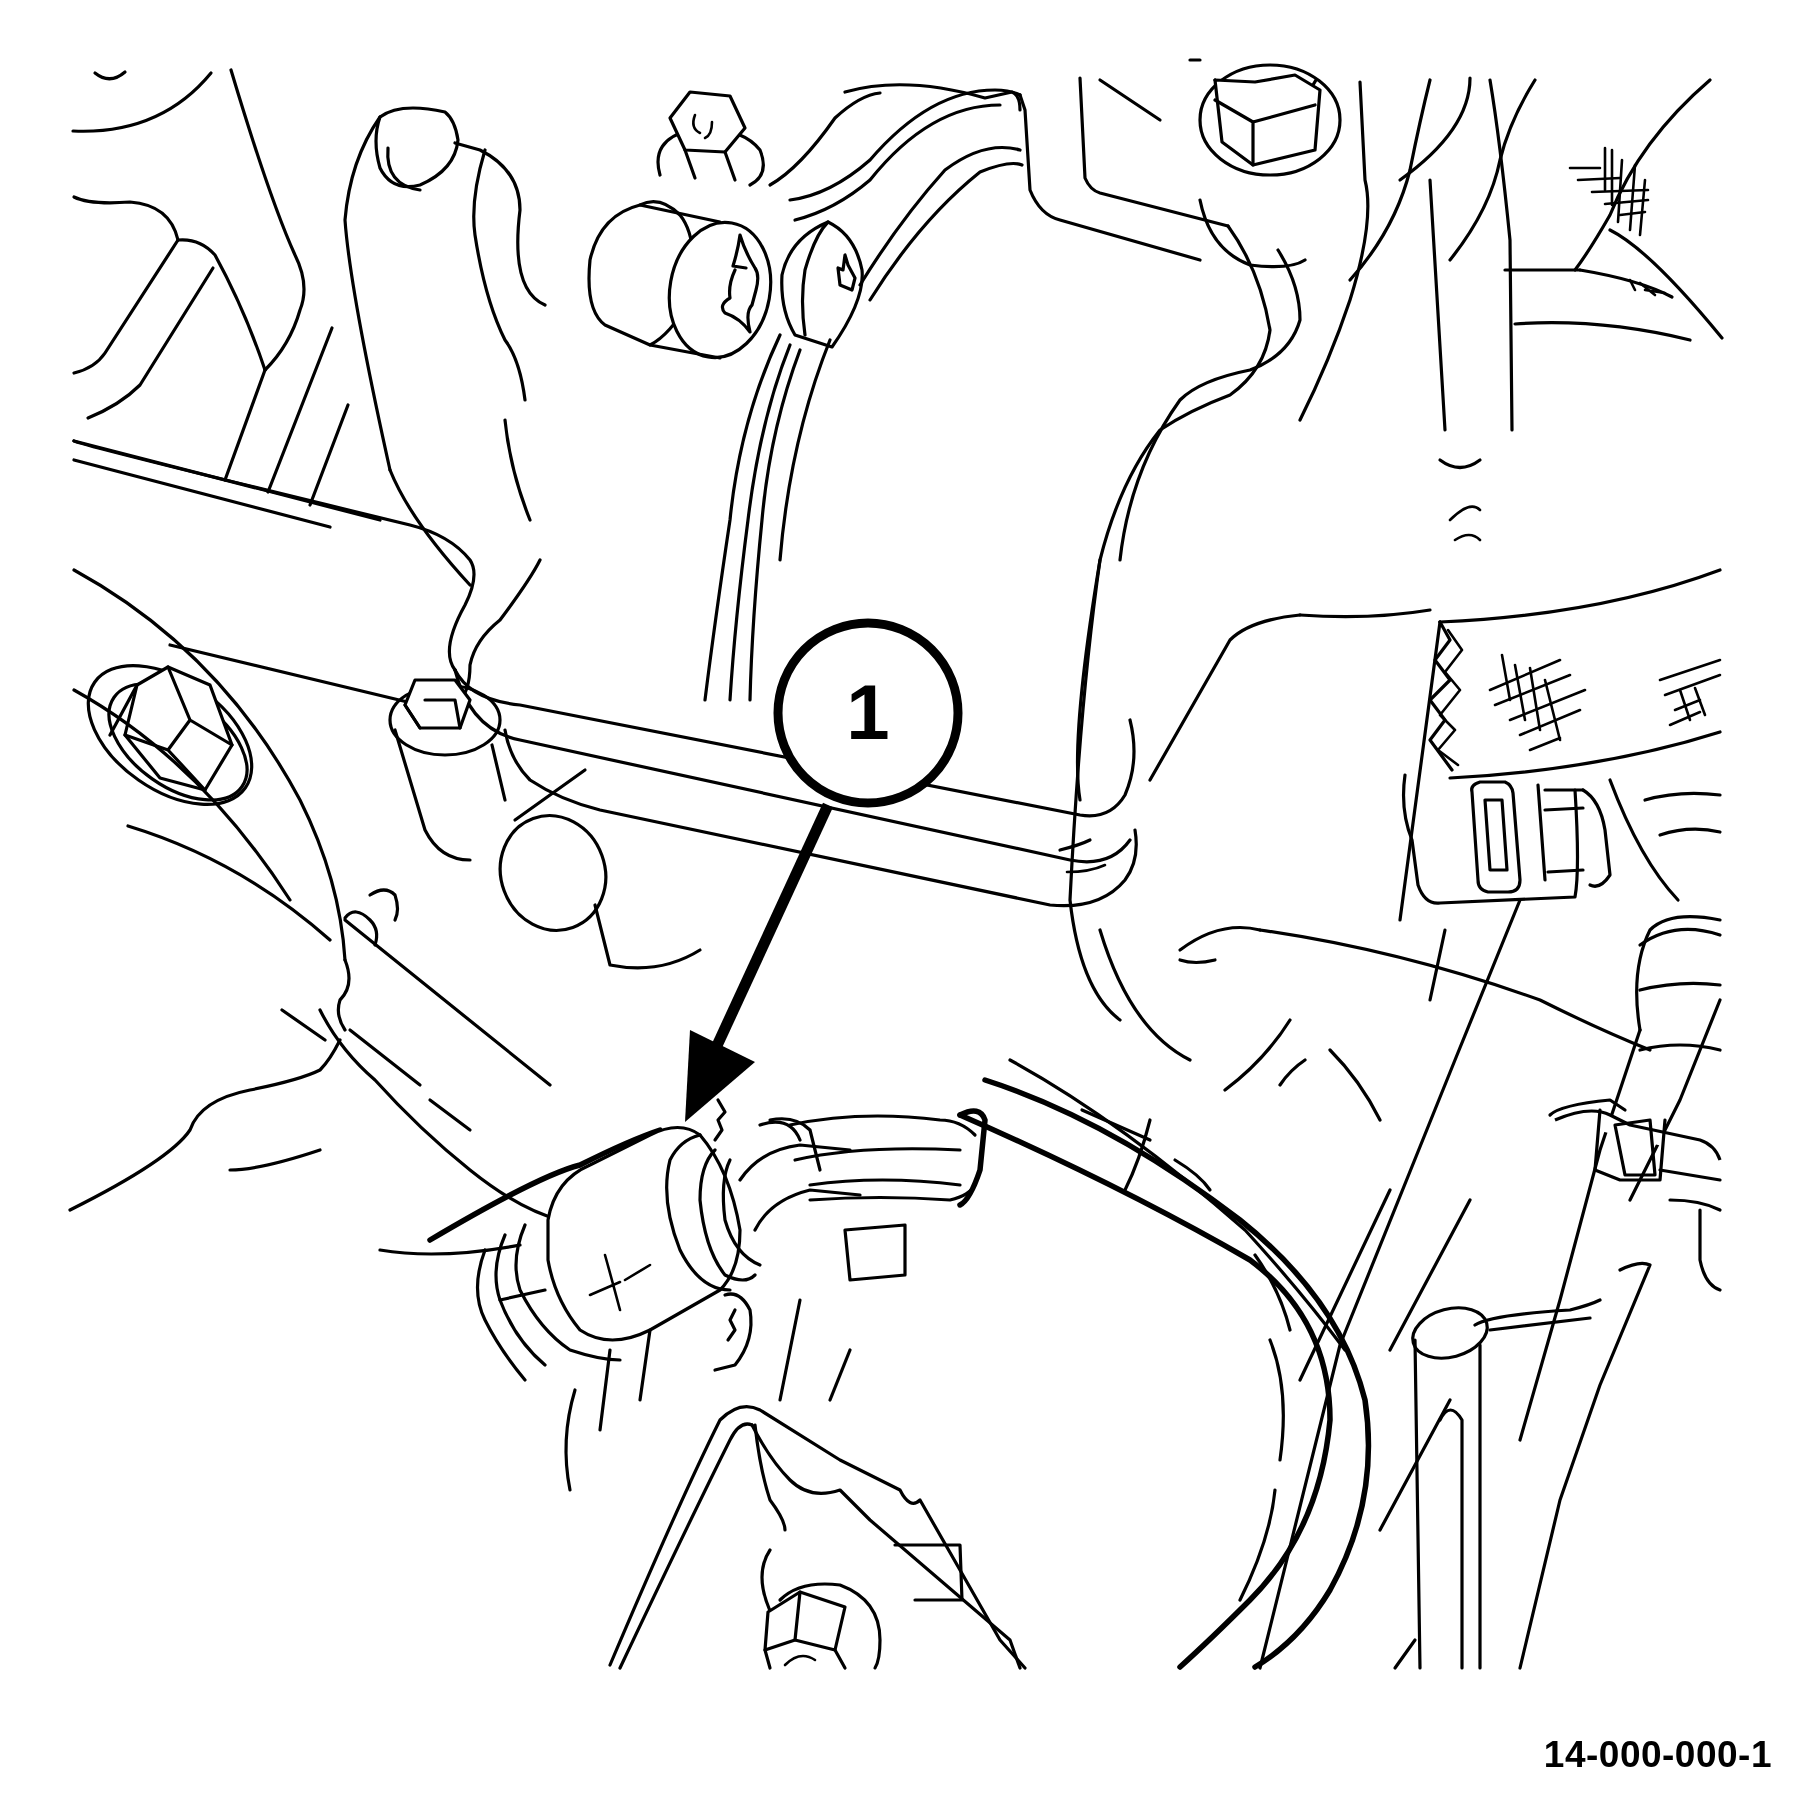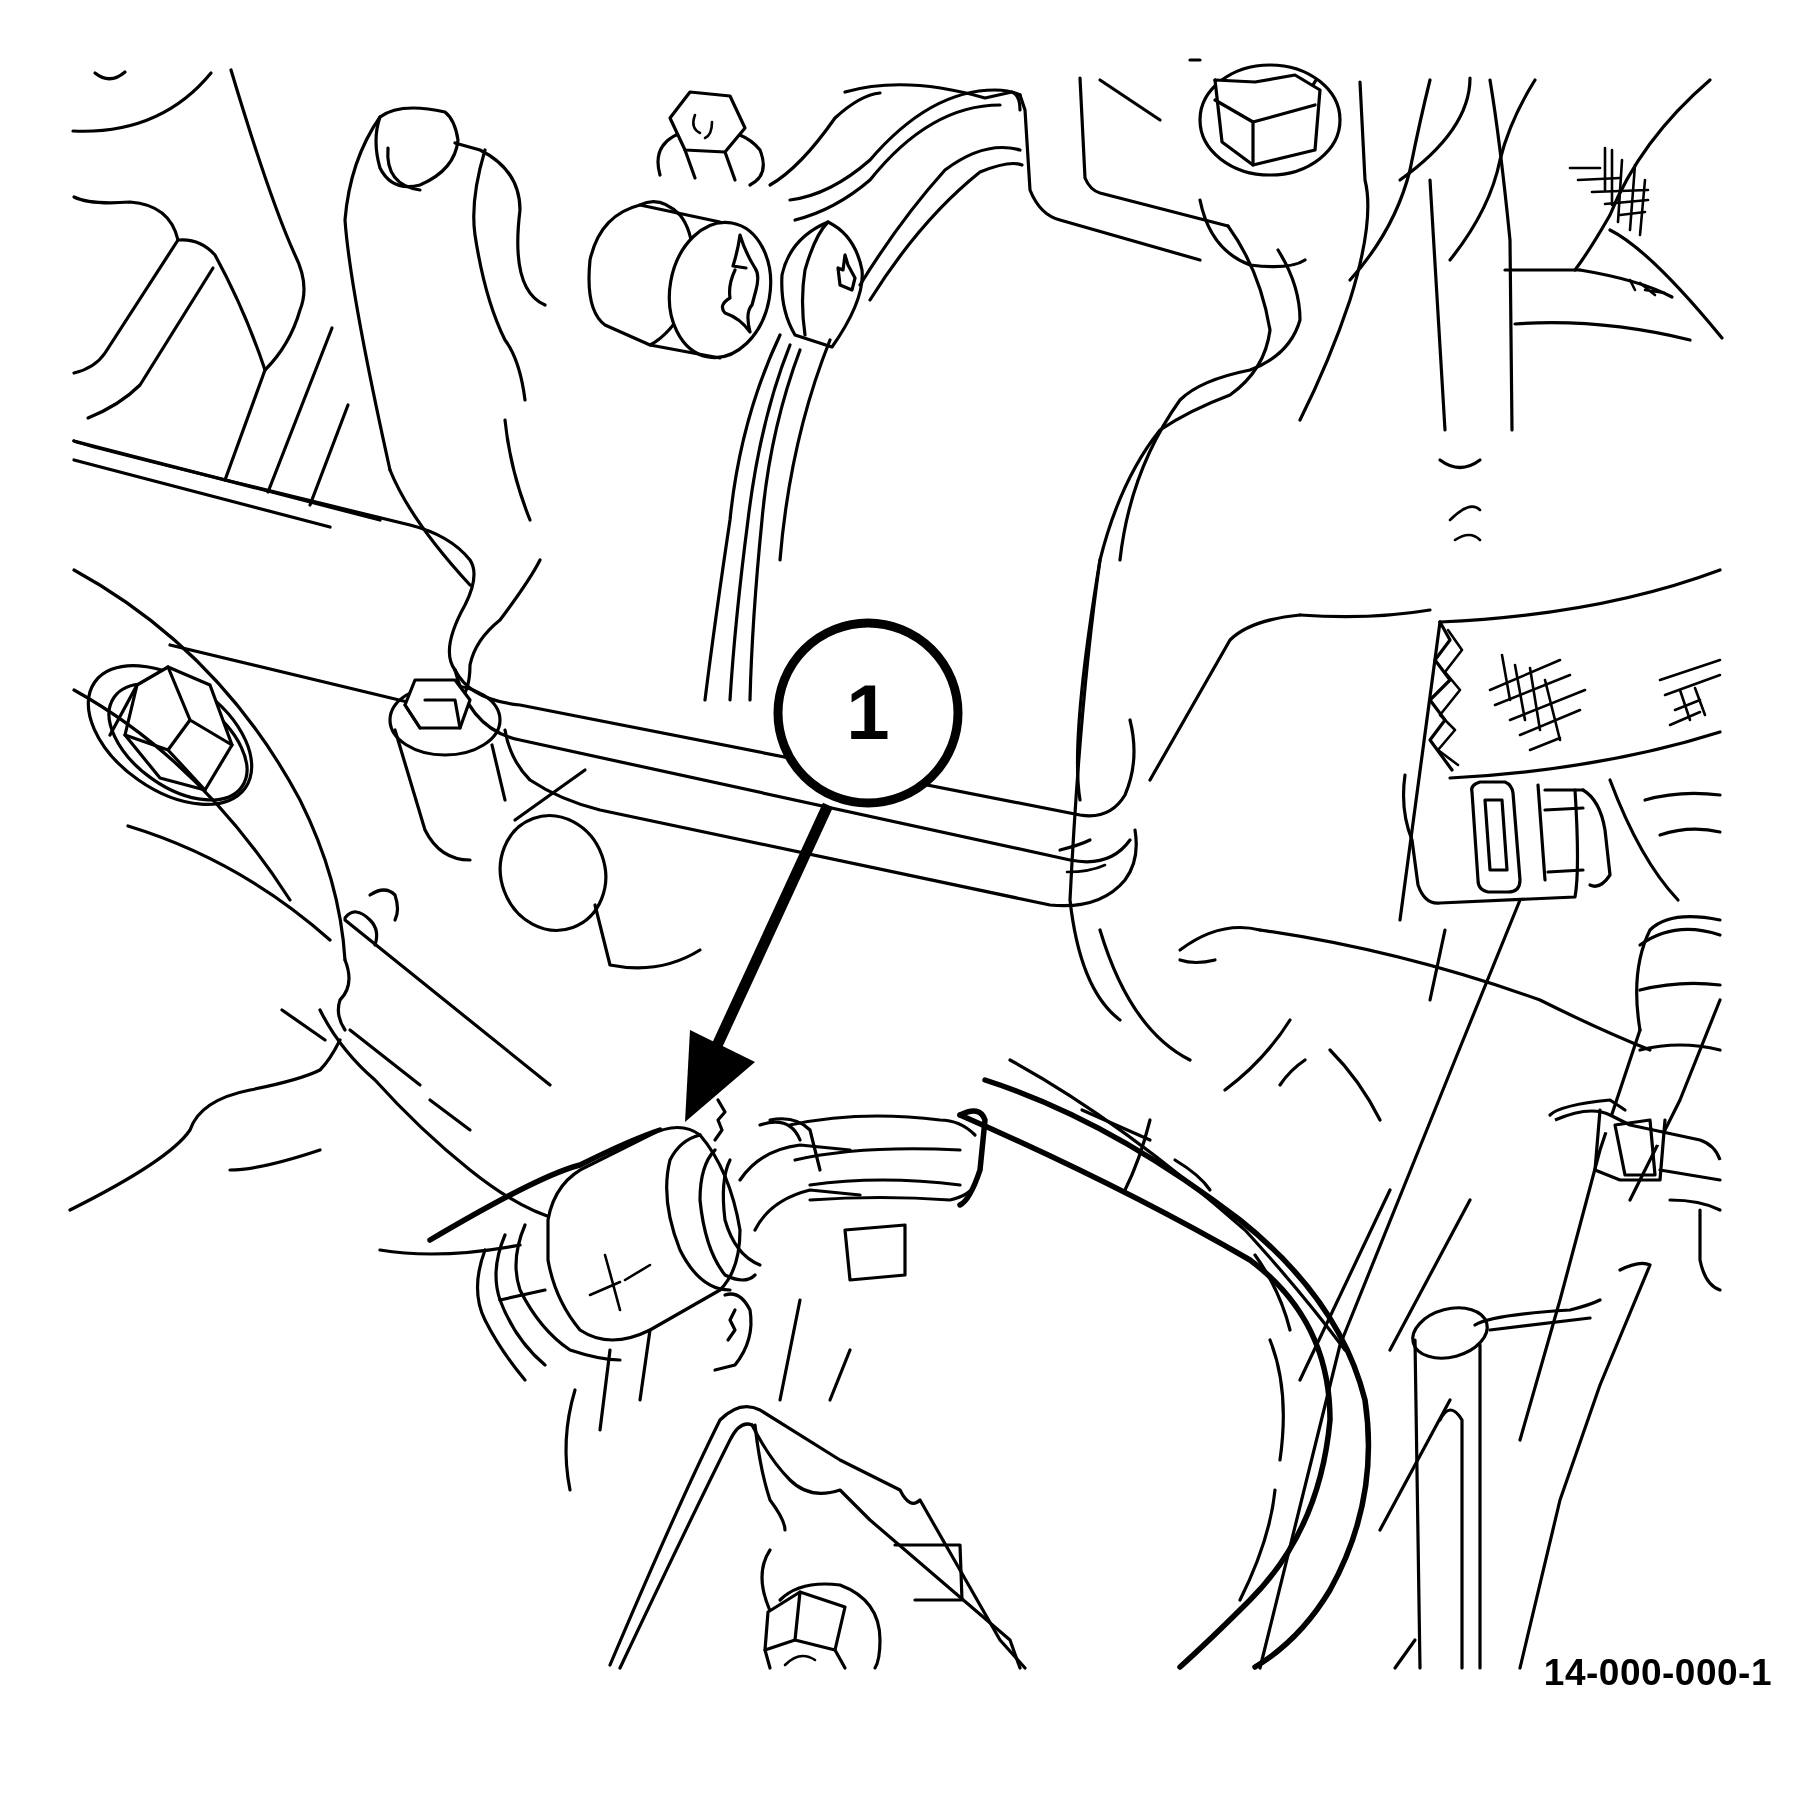--- a/index.html
+++ b/index.html
@@ -9,21 +9,21 @@
   #illustration .ln { fill: none; stroke: #000; stroke-width: 3.2; stroke-linecap: round; stroke-linejoin: round; }
   #illustration .lnb { fill: none; stroke: #000; stroke-width: 5.5; stroke-linecap: round; stroke-linejoin: round; }
   #illustration .thin { fill: none; stroke: #000; stroke-width: 2.6; stroke-linecap: round; stroke-linejoin: round; }
   #illustration .wf { fill: #fff; stroke: #000; stroke-width: 3.2; stroke-linejoin: round; }
   .callout-number {
     position: absolute; left: 820px; top: 662px; width: 96px; height: 100px;
     font-family: "Liberation Sans", sans-serif; font-weight: bold; font-size: 78px;
     line-height: 100px; text-align: center; color: #000;
   }
   .figure-id {
-    position: absolute; right: 28px; top: 1652px;
+    position: absolute; right: 28px; top: 1734px;
     font-family: "Liberation Sans", sans-serif; font-weight: bold; font-size: 37px;
     color: #000; letter-spacing: 0.5px;
   }
 </style>
 </head>
 <body>
 
 <svg id="illustration" viewBox="0 0 1800 1809" xmlns="http://www.w3.org/2000/svg">
 
   <g>

